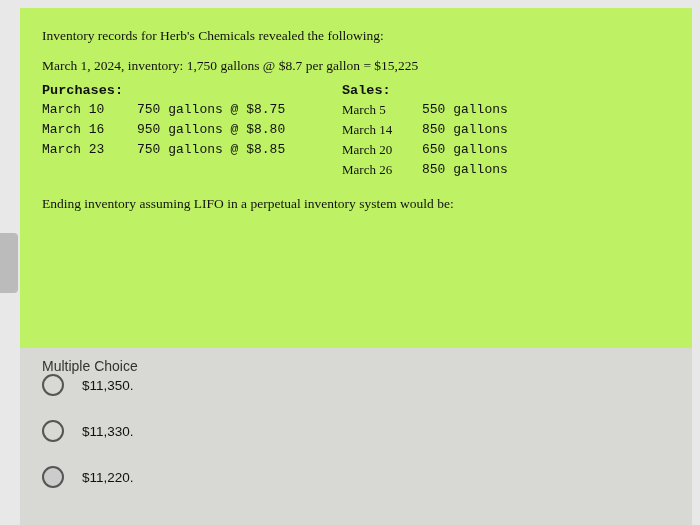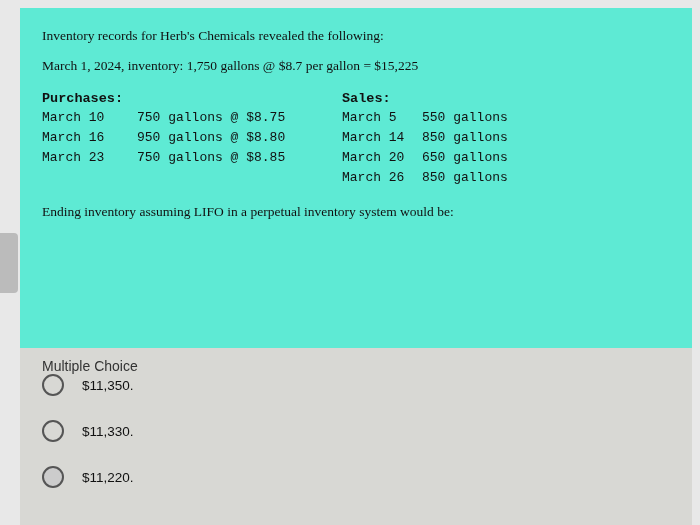--- a/index.html
+++ b/index.html
@@ -23,36 +23,36 @@
     .blob {
       position: absolute;
       border-radius: 50%;
       background: radial-gradient(circle, rgba(200,200,210,0.6) 0%, transparent 70%);
       pointer-events: none;
     }
     .blob-1 { width: 80px; height: 80px; top: 10px; right: 60px; }
     .blob-2 { width: 50px; height: 50px; top: 50px; right: 30px; }
 
     .page-content {
-      background: #5eead4;
+      background: #bef264;
       margin: 8px 8px 0 20px;
       padding: 18px 22px 26px 22px;
       height: 340px;
       position: relative;
     }
 
     .intro-text {
       font-size: 13.5px;
       margin-bottom: 10px;
       line-height: 1.5;
     }
 
     .march-line {
       font-size: 13.5px;
-      margin-bottom: 14px;
+      margin-bottom: 6px;
       line-height: 1.5;
     }
 
     .purchases-sales-section {
       display: flex;
       gap: 0;
       margin-bottom: 14px;
     }
 
     .purchases-col {
@@ -96,20 +96,21 @@
     .sales-row {
       display: flex;
       gap: 0;
       font-family: 'Courier New', Courier, monospace;
       font-size: 13px;
       line-height: 1.55;
     }
 
     .s-date {
       width: 80px;
+      font-family: Liberation Serif, serif;
     }
 
     .s-detail {
       width: 120px;
     }
 
     .ending-text {
       font-size: 13.5px;
       margin-top: 12px;
       line-height: 1.5;

